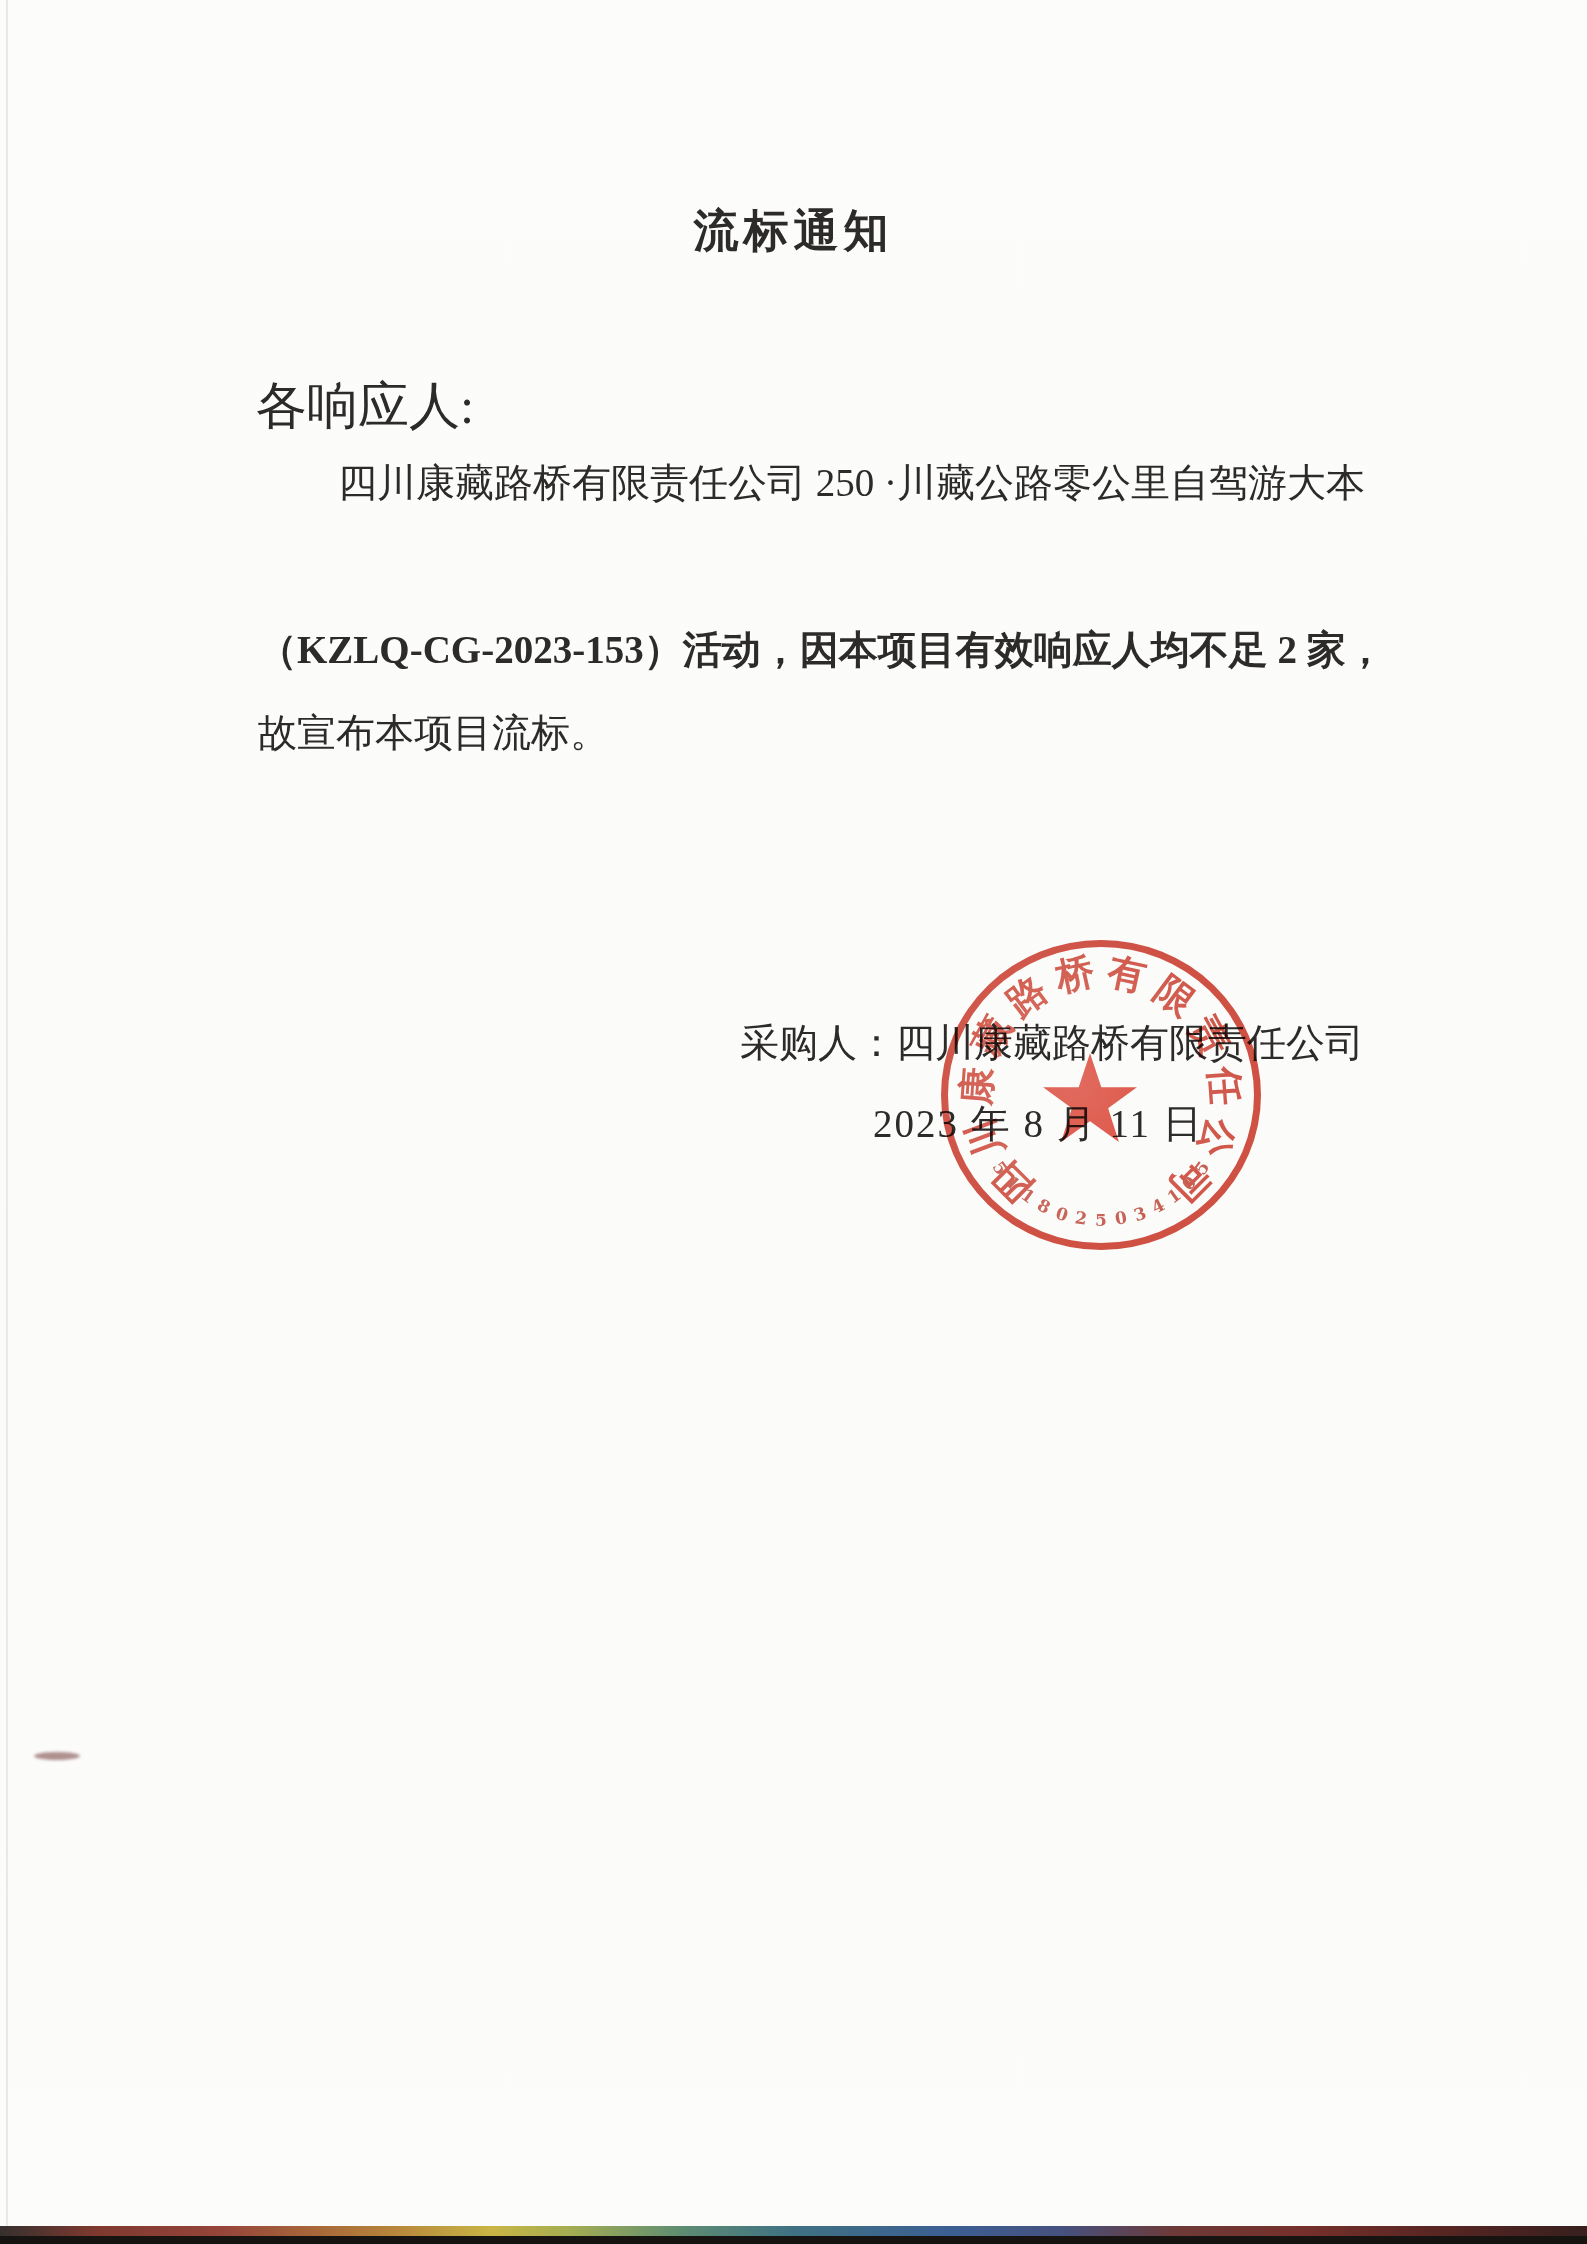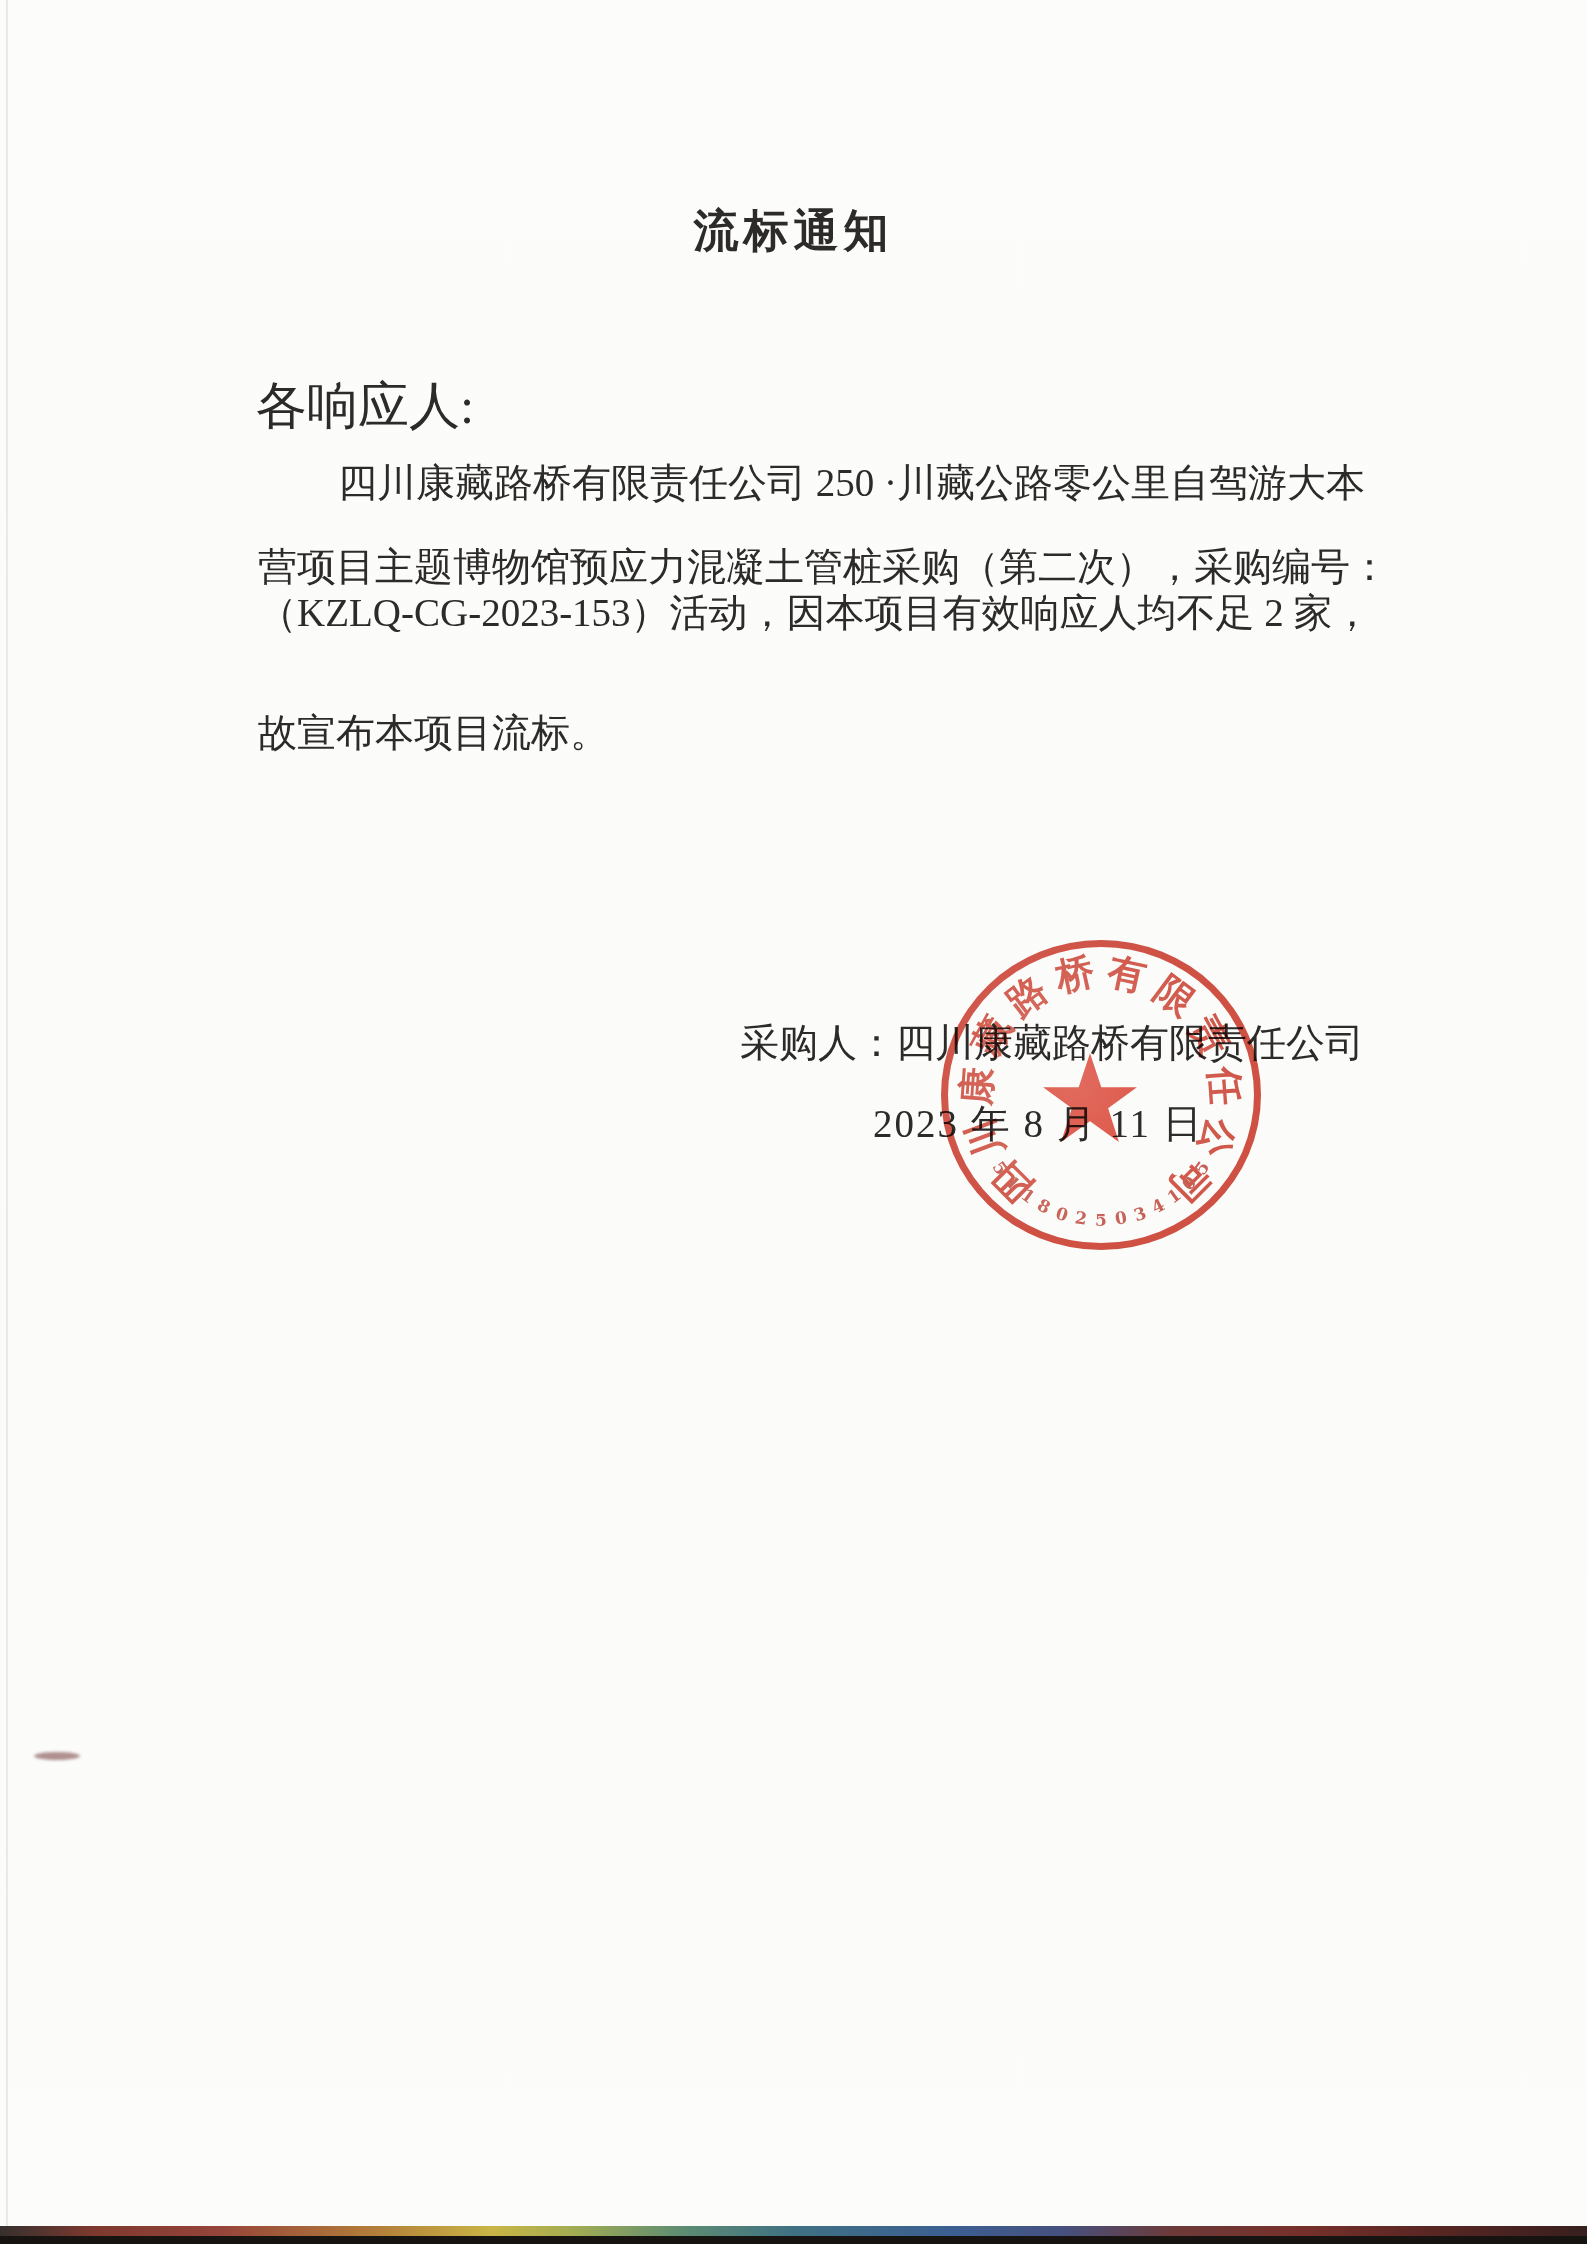--- a/index.html
+++ b/index.html
@@ -25,21 +25,21 @@
     font-size:51px;line-height:1.1;
   }
   .body-line{
     position:absolute;left:258px;width:1110px;
     font-size:39px;line-height:1.1;
     white-space:nowrap;
   }
   .body-line.indent{padding-left:80px;}
   .line-0{top:462px;}
   .line-1{top:546px;}
-  .line-2{top:592px;}
+  .line-2{top:629px;font-weight:bold;}
   .line-3{top:712px;}
   .purchaser-line{
     position:absolute;left:740px;top:1016px;
     font-size:39px;white-space:nowrap;
   }
   .date-line{
     position:absolute;left:873px;top:1097px;
     font-size:39px;letter-spacing:2px;white-space:nowrap;
   }
   
@@ -97,21 +97,20 @@
 
 <div class="page">
 
   <div class="scan-edge"></div>
 
   <div class="doc-title">流标通知</div>
 
   <div class="salutation">各响应人:</div>
 
   <div class="body-line indent line-0">四川康藏路桥有限责任公司 250 ·川藏公路零公里自驾游大本</div>
-  <div class="body-line line-1">营项目主题博物馆预应力混凝土管桩采购（第二次），采购编号：</div>
   <div class="body-line line-2">（KZLQ-CG-2023-153）活动，因本项目有效响应人均不足 2 家，</div>
   <div class="body-line line-3">故宣布本项目流标。</div>
 
   <div class="purchaser-line">采购人：四川康藏路桥有限责任公司</div>
 
   <div class="date-line">2023 年 8 月 11 日</div>
 
   <div class="stamp">
     <div class="stamp-ring" style="border-color: rgb(207, 69, 55);"></div>
     <svg class="stamp-star" viewBox="0 0 100 95" xmlns="http://www.w3.org/2000/svg">

